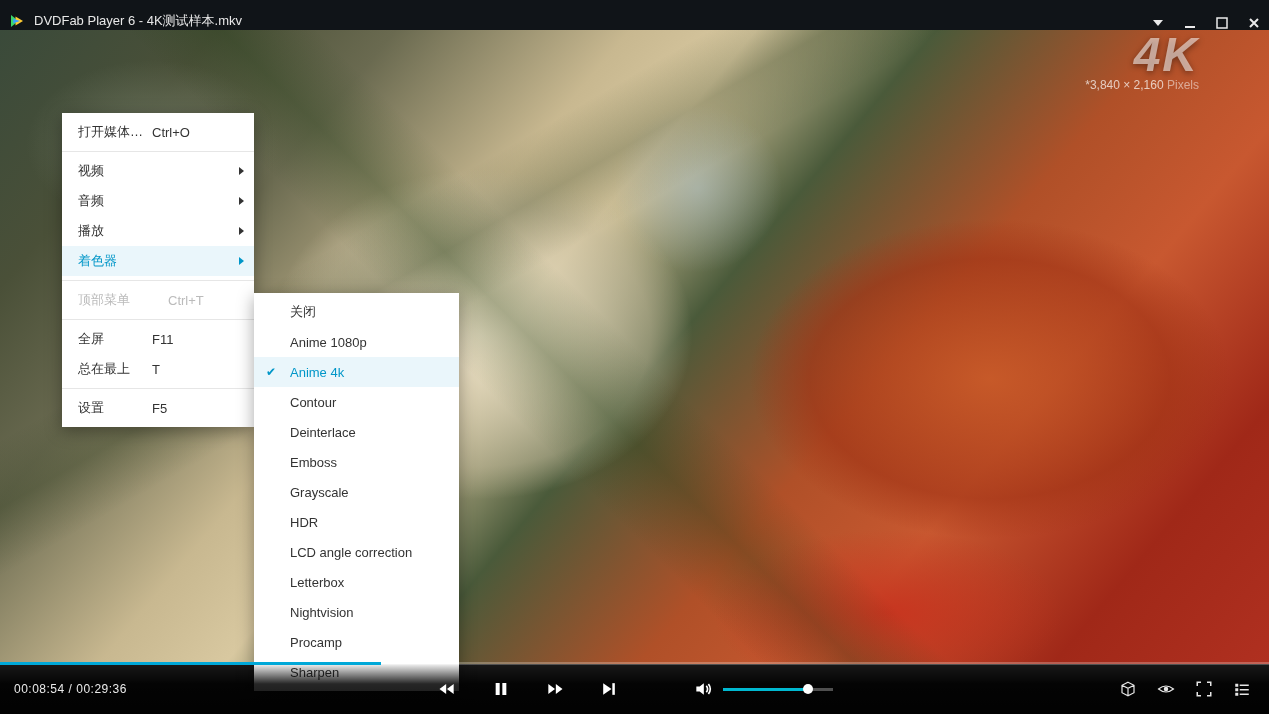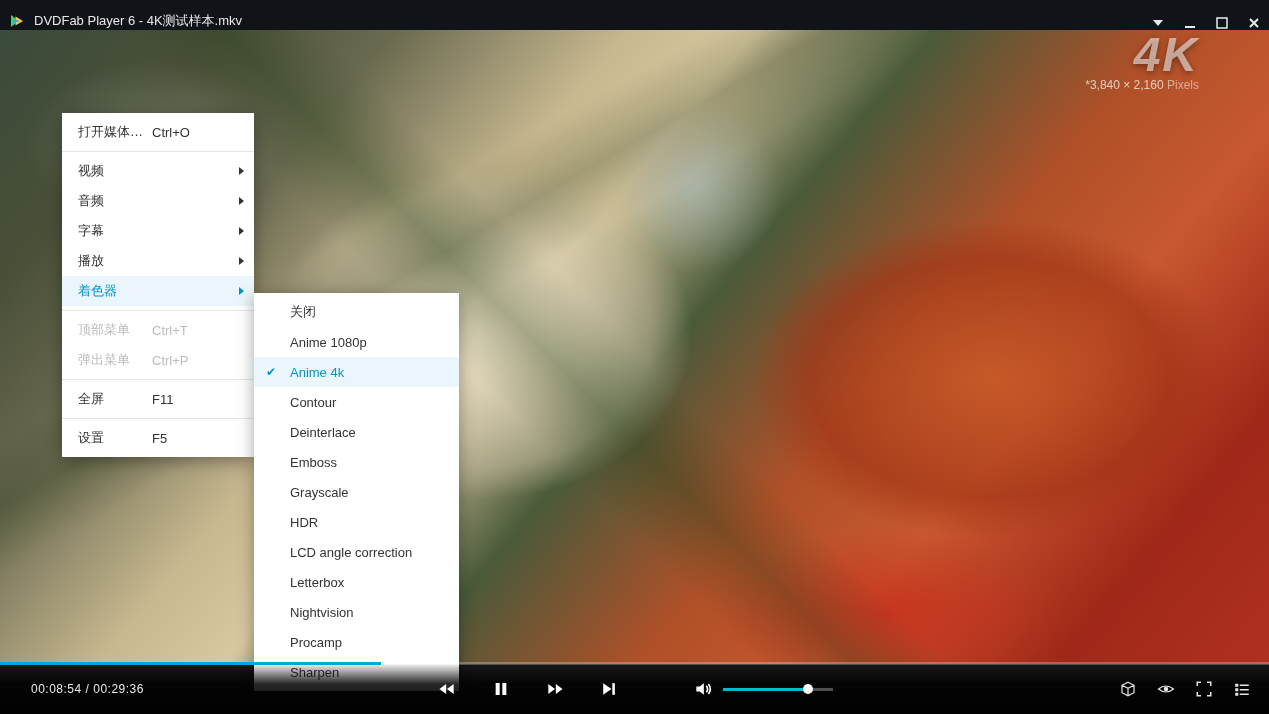--- a/index.html
+++ b/index.html
@@ -84,21 +84,21 @@
 }
 .menu-item {
   height: 30px;
   display: flex;
   align-items: center;
   padding: 0 16px;
   cursor: pointer;
   position: relative;
 }
 .menu-item.active { background: #eaf6fb; color: #0096c8; }
-.menu-item.disabled { color: #bbb; cursor: default; }
+.menu-item.disabled { color: #bbb; cursor: default; gap: 16px; }
 .menu-item .label { flex: 0 0 74px; }
 .menu-item .shortcut { color: inherit; }
 .menu-item .arrow {
   position: absolute; right: 10px; top: 50%;
   transform: translateY(-50%);
   border-left: 5px solid currentColor;
   border-top: 4px solid transparent;
   border-bottom: 4px solid transparent;
 }
 .menu-sep { height: 1px; background: #e6e6e6; margin: 4px 0; }
@@ -132,21 +132,20 @@
 .controlbar {
   position: absolute;
   left: 0; right: 0; bottom: 0;
   height: 50px;
   background: linear-gradient(to bottom, rgba(0,0,0,0.05), rgba(0,0,0,0.85) 40%, rgba(0,0,0,0.95));
   display: flex;
   align-items: center;
   color: #eaeaea;
   font-size: 12px;
   z-index: 5;
-  padding-left: 17px;
 }
 .progress-track {
   position: absolute;
   left: 0; right: 0; top: -2px;
   height: 3px;
   background: rgba(255,255,255,0.25);
 }
 .progress-fill {
   height: 100%;
   background: #00a8d8;
@@ -226,44 +225,40 @@
   <div class="menu-sep"></div>
   <div class="menu-item">
     <span class="label">视频</span>
     <span class="arrow"></span>
   </div>
   <div class="menu-item">
     <span class="label">音频</span>
     <span class="arrow"></span>
   </div>
   <div class="menu-item">
-    <span class="label">字幕</span>
-    <span class="arrow"></span>
-  </div>
-  <div class="menu-item">
     <span class="label">播放</span>
     <span class="arrow"></span>
   </div>
   <div class="menu-item active">
     <span class="label">着色器</span>
     <span class="arrow"></span>
   </div>
   <div class="menu-sep"></div>
   <div class="menu-item disabled">
     <span class="label">顶部菜单</span>
     <span class="shortcut">Ctrl+T</span>
   </div>
-  <div class="menu-item disabled">
-    <span class="label">弹出菜单</span>
-    <span class="shortcut">Ctrl+P</span>
-  </div>
   <div class="menu-sep"></div>
   <div class="menu-item">
     <span class="label">全屏</span>
     <span class="shortcut">F11</span>
+  </div>
+  <div class="menu-item">
+    <span class="label">总在最上</span>
+    <span class="shortcut">T</span>
   </div>
   <div class="menu-sep"></div>
   <div class="menu-item">
     <span class="label">设置</span>
     <span class="shortcut">F5</span>
   </div>
 </div>
 
 <div class="submenu">
   <div class="sub-item">

